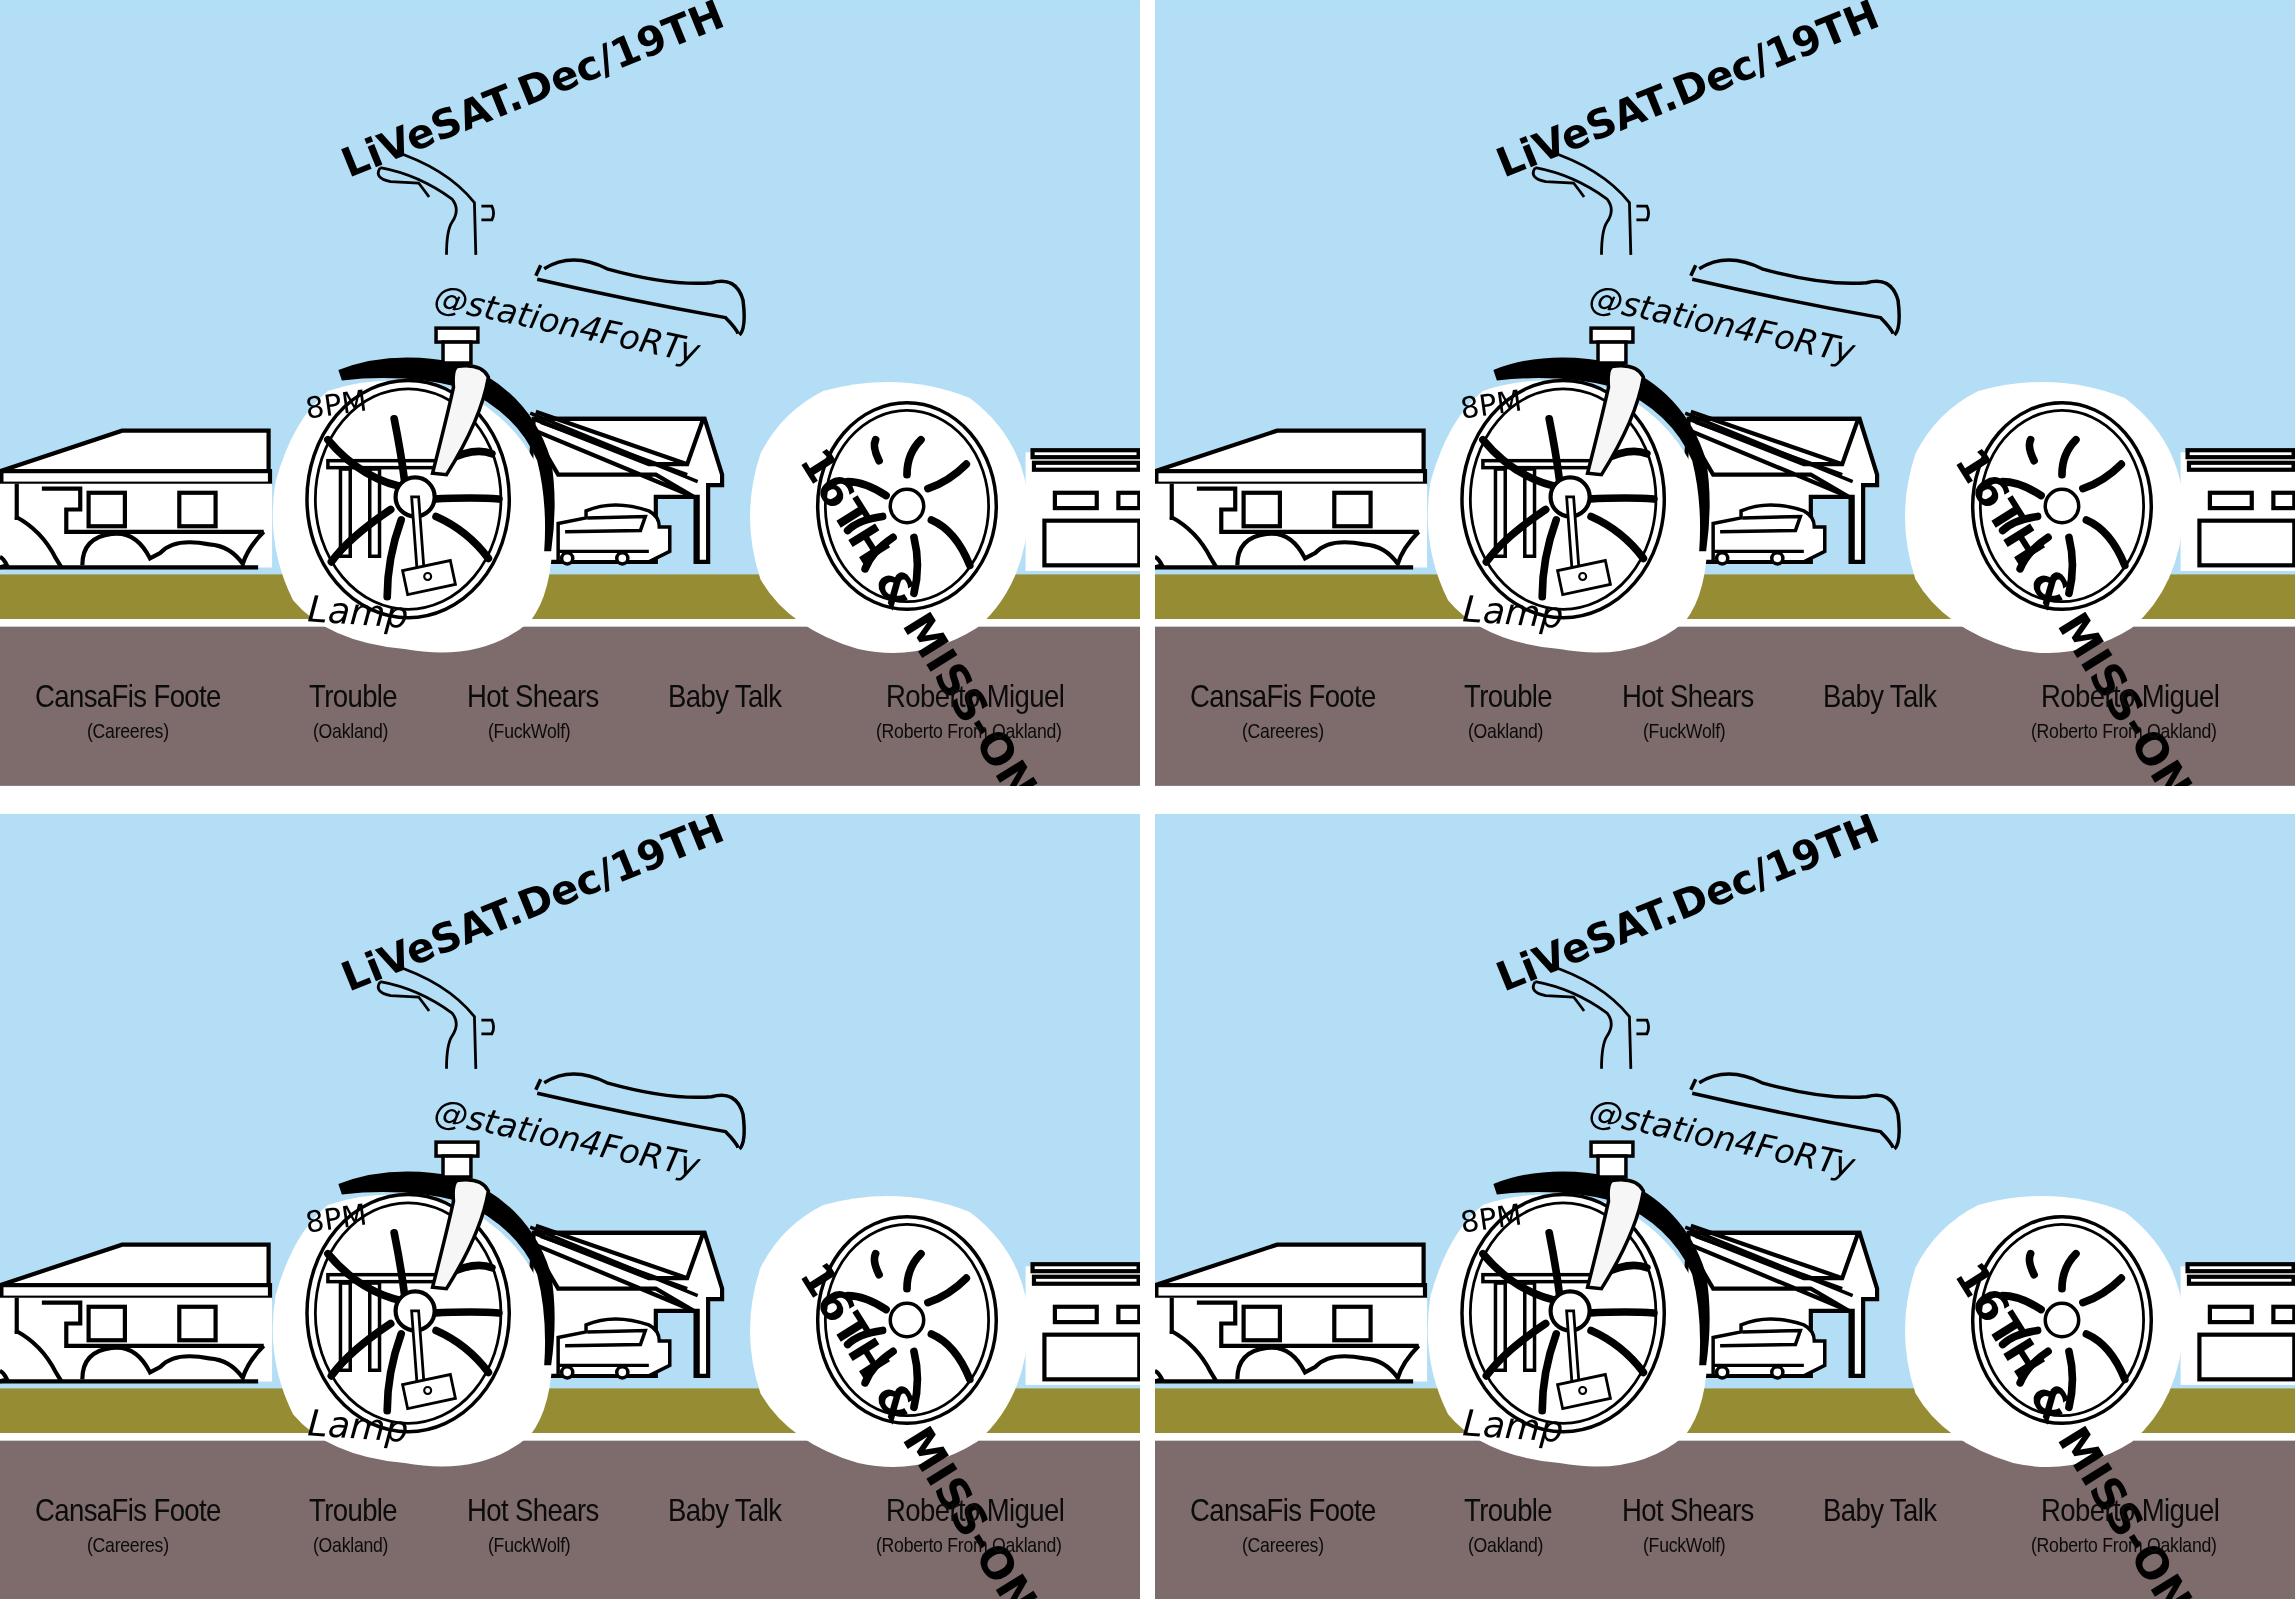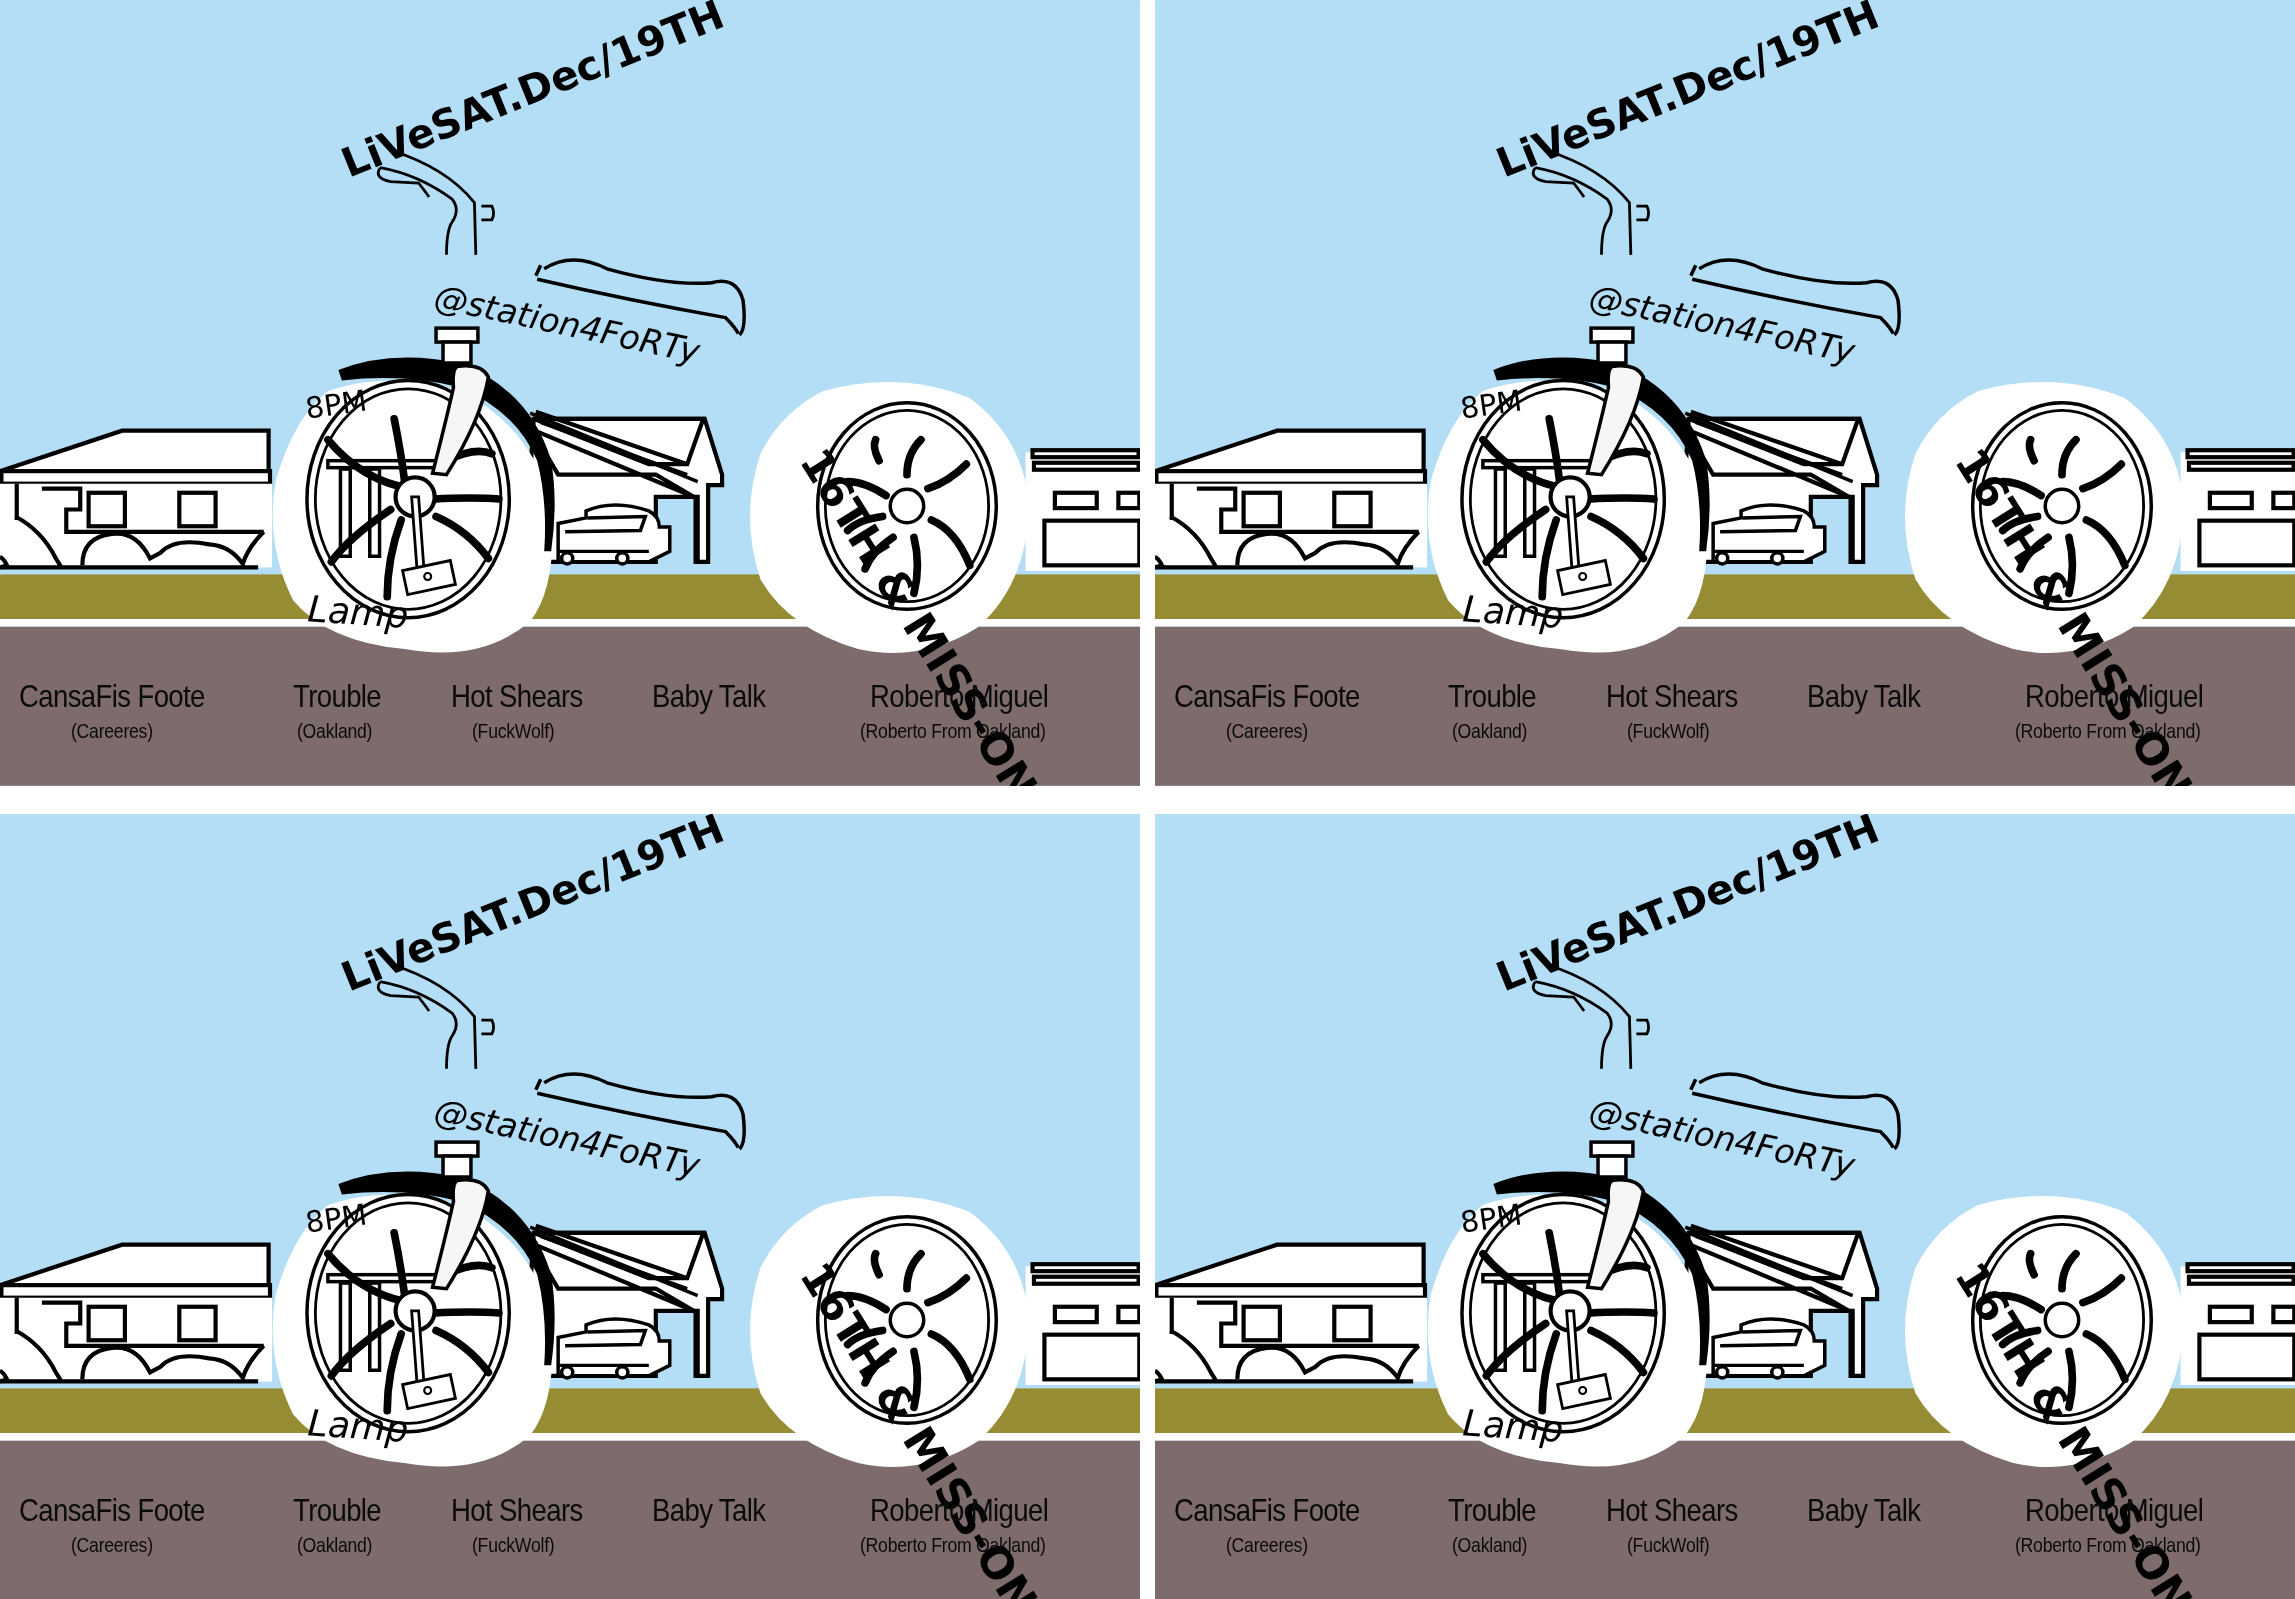--- a/index.html
+++ b/index.html
@@ -1,19 +1,19 @@
 <!DOCTYPE html>
 <html style="font-size:11px"><head>
 <meta charset="utf-8">
 <style>
   html, body { margin:0; padding:0; background:#ffffff; }
   body { width:2295px; height:1599px; position:relative; overflow:hidden; font-family:"Liberation Sans", sans-serif; }
   .panel { position:absolute; width:1140px; height:786px; overflow:hidden; background:#b3def5; }
   .panel svg.art { position:absolute; left:0; top:0; width:1140px; height:786px; }
-  .lineup { position:absolute; left:0; top:0; width:100%; height:100%; pointer-events:none; }
+  .lineup { position:absolute; left:16px; top:0; width:100%; height:100%; pointer-events:none; }
   .act-name { position:absolute; top:678px; font-size:32px; color:#0b0b0b; white-space:nowrap; letter-spacing:-0.7px; font-family:"Liberation Sans Narrow","Liberation Sans", sans-serif; transform:scaleX(0.86); transform-origin:left top; }
   .act-sub { position:absolute; top:719px; font-size:21px; color:#0b0b0b; white-space:nowrap; letter-spacing:-0.3px; font-family:"Liberation Sans", sans-serif; transform:scaleX(0.84); transform-origin:left top; }
   .hand { font-family:"DejaVu Sans", sans-serif; fill:#000; }
 </style>
 </head>
 <body>
 
 <div id="sheet">
     <div class="panel" style="left: 0px; top: 0px;">
     <svg class="art" viewBox="0 0 1634 1126" xmlns="http://www.w3.org/2000/svg">

